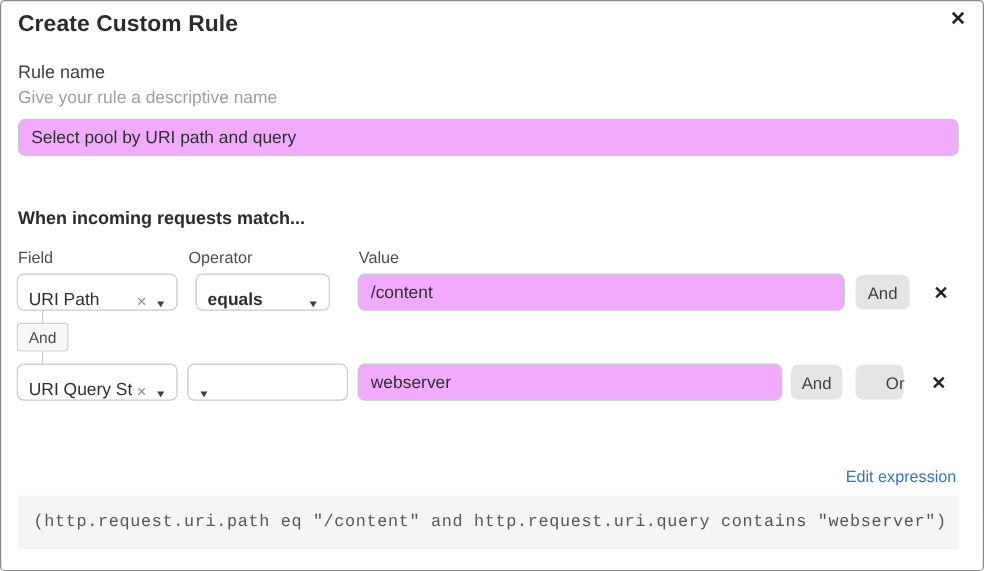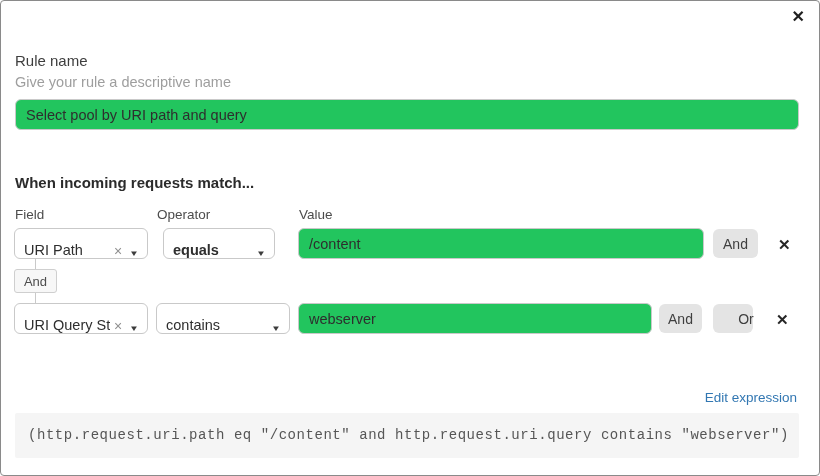--- a/index.html
+++ b/index.html
@@ -29,21 +29,21 @@
     top: 6px; right: 14px;
     font-size: 16px; font-weight: 700; color: #1f1f1f;
     cursor: pointer; line-height: 20px;
   }
 
   .rule-label  { left: 14px; top: 51px; font-size: 15px; color: #3e3e3e; }
   .rule-helper { left: 14px; top: 73px; font-size: 14.5px; color: #9e9e9e; }
   .text-input {
     height: 31px;
     border: 1px solid #c9c9c9; border-radius: 6px;
-    background: #22c55e;
+    background: #f0abfc;
     font-family: "Liberation Sans", sans-serif;
     font-size: 14.5px; color: #2e2e2e;
     padding: 0 10px; outline: none;
   }
   .rule-input { left: 14px; top: 98px; width: 784px; }
 
   .section-heading { left: 14px; top: 173px; font-size: 15px; font-weight: 700; color: #2b2b2b; }
   .col-label { top: 206px; font-size: 13.5px; color: #4c4c4c; }
 
   .select {
@@ -91,20 +91,21 @@
     font-size: 14px; letter-spacing: 0.55px;
     color: #565656; white-space: nowrap;
   }
 </style>
 </head>
 <body>
 
 <div class="stage">
   <div class="dialog">
 
+    <div class="abs title">Create Custom Rule</div>
     <div class="abs close">✕</div>
 
     <div class="abs rule-label">Rule name</div>
     <div class="abs rule-helper">Give your rule a descriptive name</div>
     <input class="abs text-input rule-input" type="text" value="Select pool by URI path and query" style="">
 
     <div class="abs section-heading">When incoming requests match...</div>
 
     <div class="abs col-label" style="left:14px;">Field</div>
     <div class="abs col-label" style="left:156px;">Operator</div>
@@ -126,21 +127,20 @@
     <div class="abs joiner-line" style="top:258px; height:10px;"></div>
     <div class="abs joiner-box">And</div>
     <div class="abs joiner-line" style="top:292px; height:10px;"></div>
 
     <div class="abs select" style="left:13px; top:302px; width:134px;">
       <span class="sel-text">URI Query St...</span>
       <span class="clear-x">×</span>
       <span class="caret">▼</span>
     </div>
     <div class="abs select" style="left:155px; top:302px; width:134px;">
-      <span class="sel-text">contains</span>
       <span class="caret">▼</span>
     </div>
     <input class="abs text-input" style="left: 297px; top: 302px; width: 354px;" type="text" value="webserver">
     <button class="abs conn-btn" style="left:658px; top:303px; width:43px;">And</button>
     <button class="abs conn-btn" style="left:712px; top:303px; width:40px;padding-left:32px;">Or</button>
     <div class="abs row-delete" style="left:775px; top:311px;">✕</div>
 
     <div class="abs expr-link">Edit expression</div>
     <div class="abs expr-box">
       <div class="expr-text">(http.request.uri.path eq "/content" and http.request.uri.query contains "webserver")</div>

